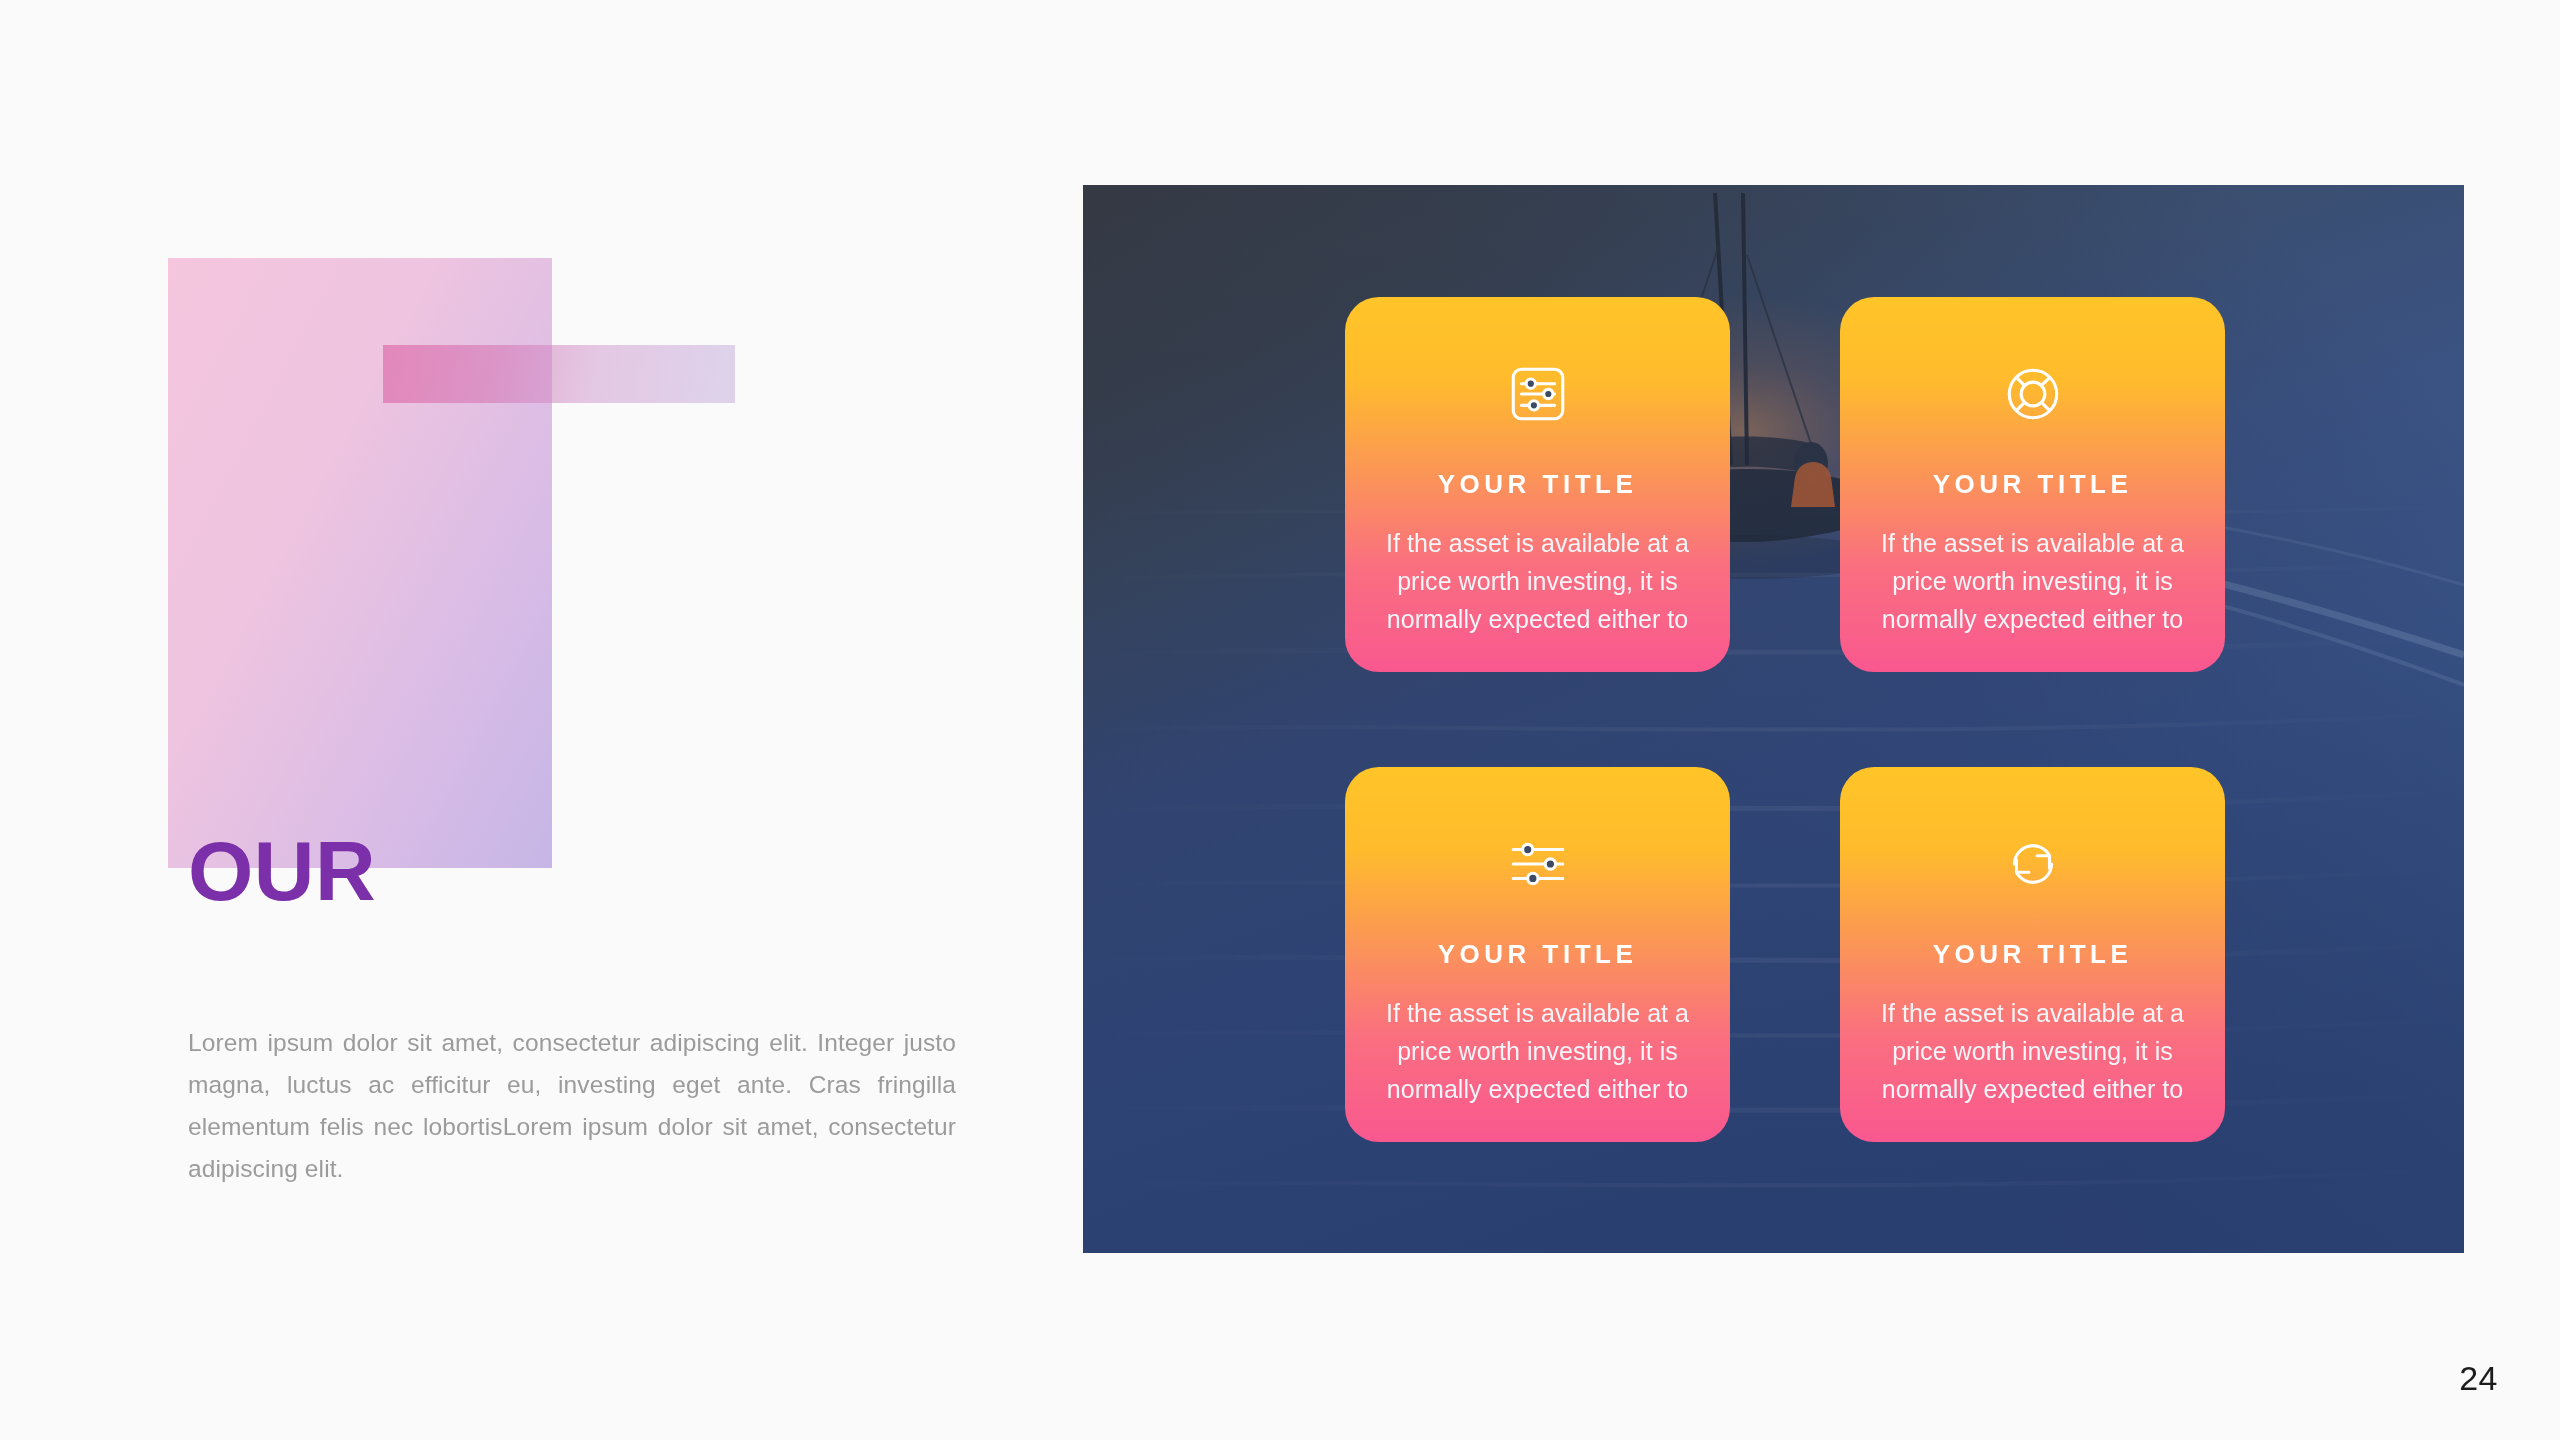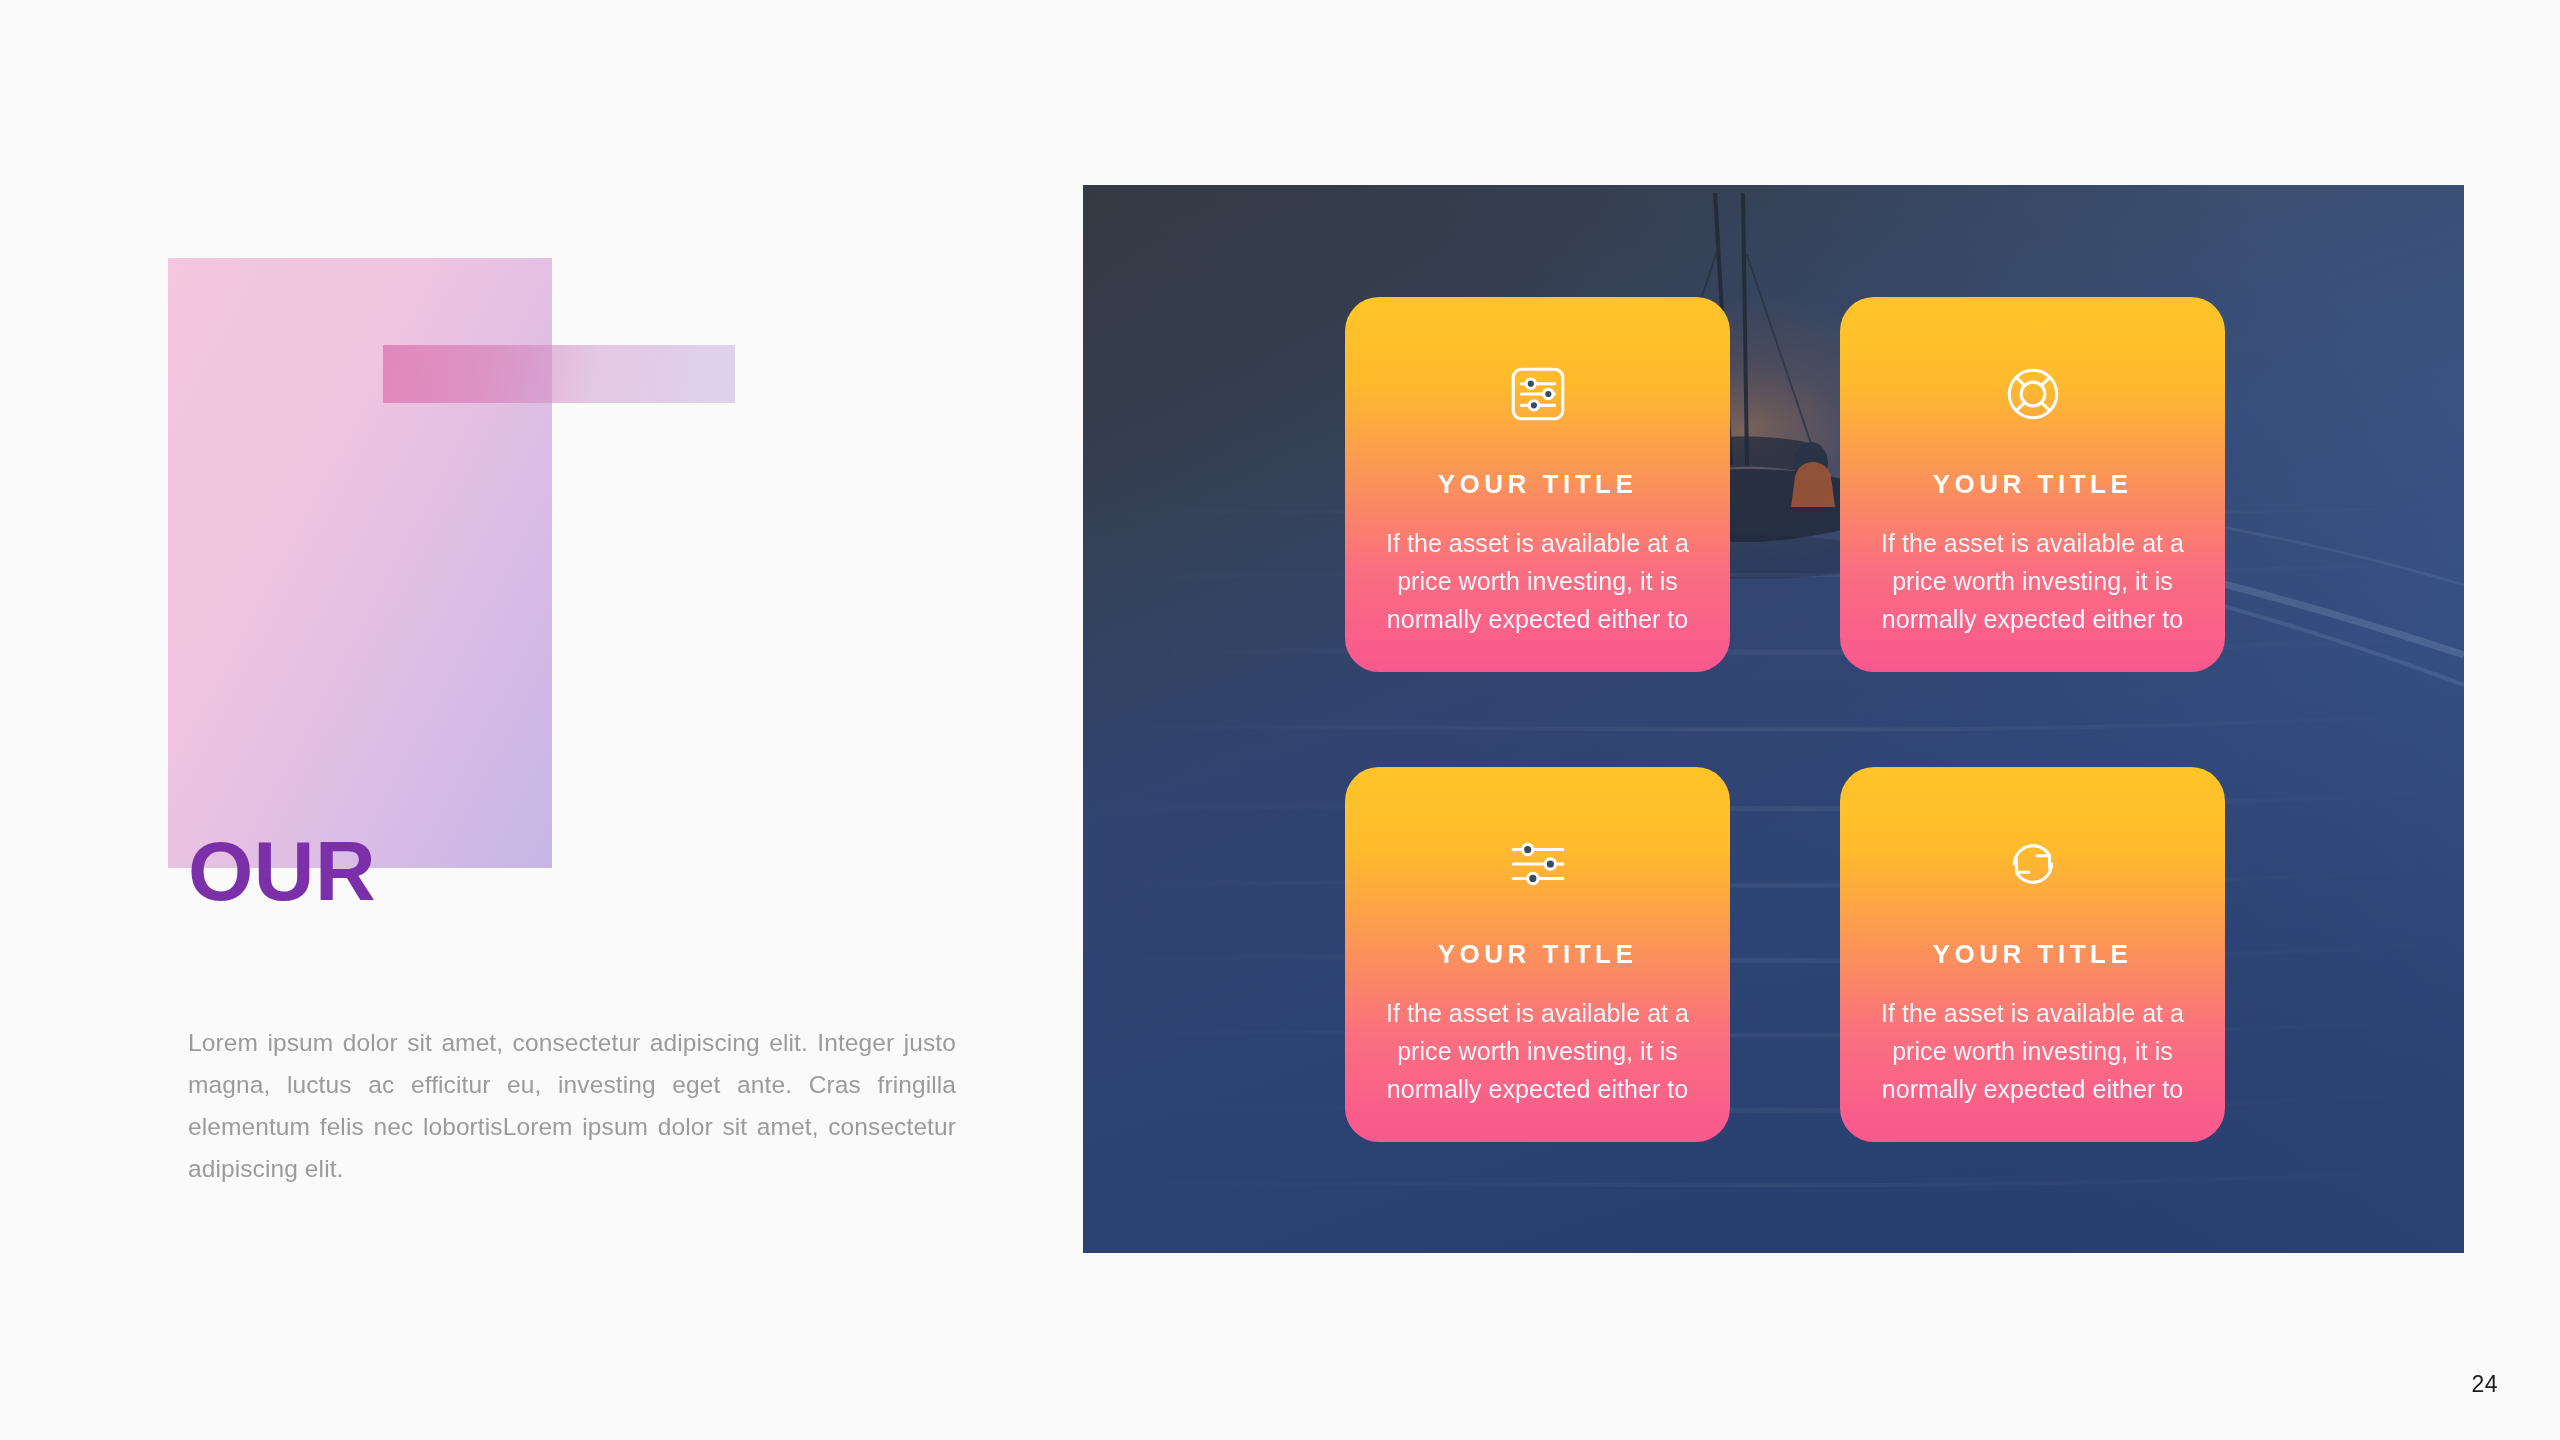--- a/index.html
+++ b/index.html
@@ -153,21 +153,21 @@
     margin: 0;
     font-weight: 400;
     letter-spacing: 0.05px;
   }
 
   
   .page-number {
     position: absolute;
     right: 62px;
     bottom: 42px;
-    font-size: 23px;
+    font-size: 34px;
     color: #1c1c1c;
     letter-spacing: 0.5px;
   }
 </style>
 </head>
 <body>
 
 <div class="slide">
 
   <div class="deco-rect"></div>

